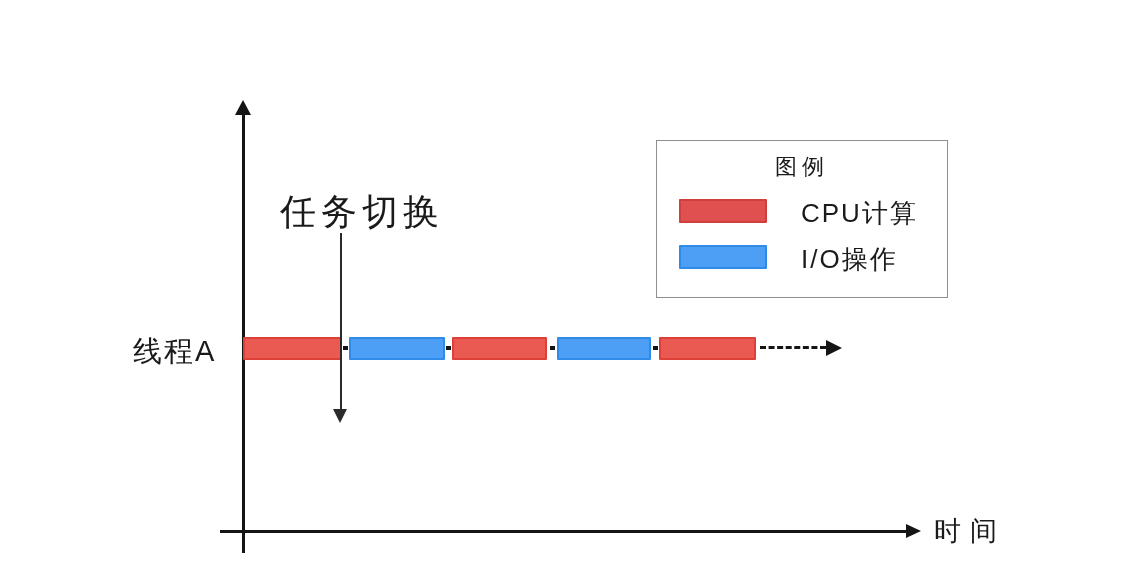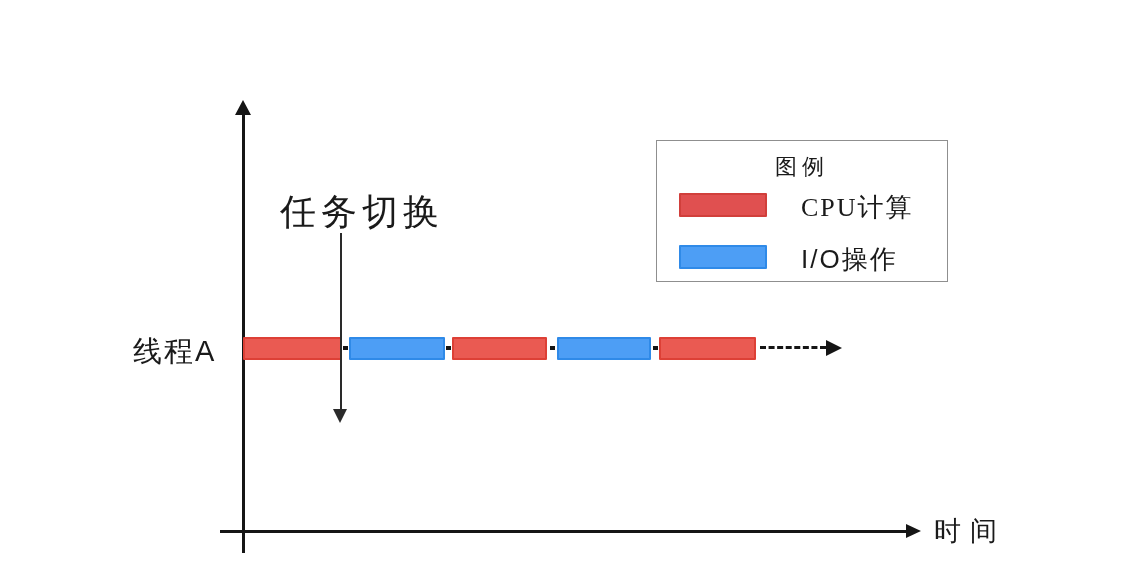--- a/index.html
+++ b/index.html
@@ -30,25 +30,25 @@
   .dash-arrow{left:826px;top:340px;width:0;height:0;
     border-top:8px solid transparent;border-bottom:8px solid transparent;border-left:16px solid #151515;}
 
   
   .task-label{left:280px;top:188px;font-size:36px;letter-spacing:5px;white-space:nowrap;}
   .task-line{left:340px;top:233px;width:2px;height:177px;background:#2a2a2a;}
   .task-arrow{left:333px;top:409px;width:0;height:0;
     border-left:7.5px solid transparent;border-right:7.5px solid transparent;border-top:14px solid #2a2a2a;}
 
   
-  .legend{left:656px;top:140px;width:292px;height:142px;background:#ffffff;
+  .legend{left:656px;top:140px;width:292px;height:158px;background:#ffffff;
     border:1.5px solid #8f8f8f;box-sizing:border-box;}
   .legend-title{position:absolute;left:0;right:0;top:11px;text-align:center;font-size:22px;letter-spacing:5px;}
   .legend-row{position:absolute;left:0;width:100%;height:26px;}
-  .legend-row.r0{top:52px;font-family:Liberation Serif, serif;}
+  .legend-row.r0{top:58px;}
   .legend-row.r1{top:104px;text-decoration:underline;}
   .legend-swatch{position:absolute;left:22px;top:0;width:88px;height:24px;box-sizing:border-box;border-radius:1px;}
   .legend-swatch.cpu{background:#e05050;border:2px solid #d13f3b;}
   .legend-swatch.io{background:#4d9ef5;border:2px solid #2f8ae8;}
   .legend-label{position:absolute;left:144px;top:-3px;font-size:26px;letter-spacing:2px;white-space:nowrap;}
 </style>
 </head>
 <body>
 
 <div class="canvas">

